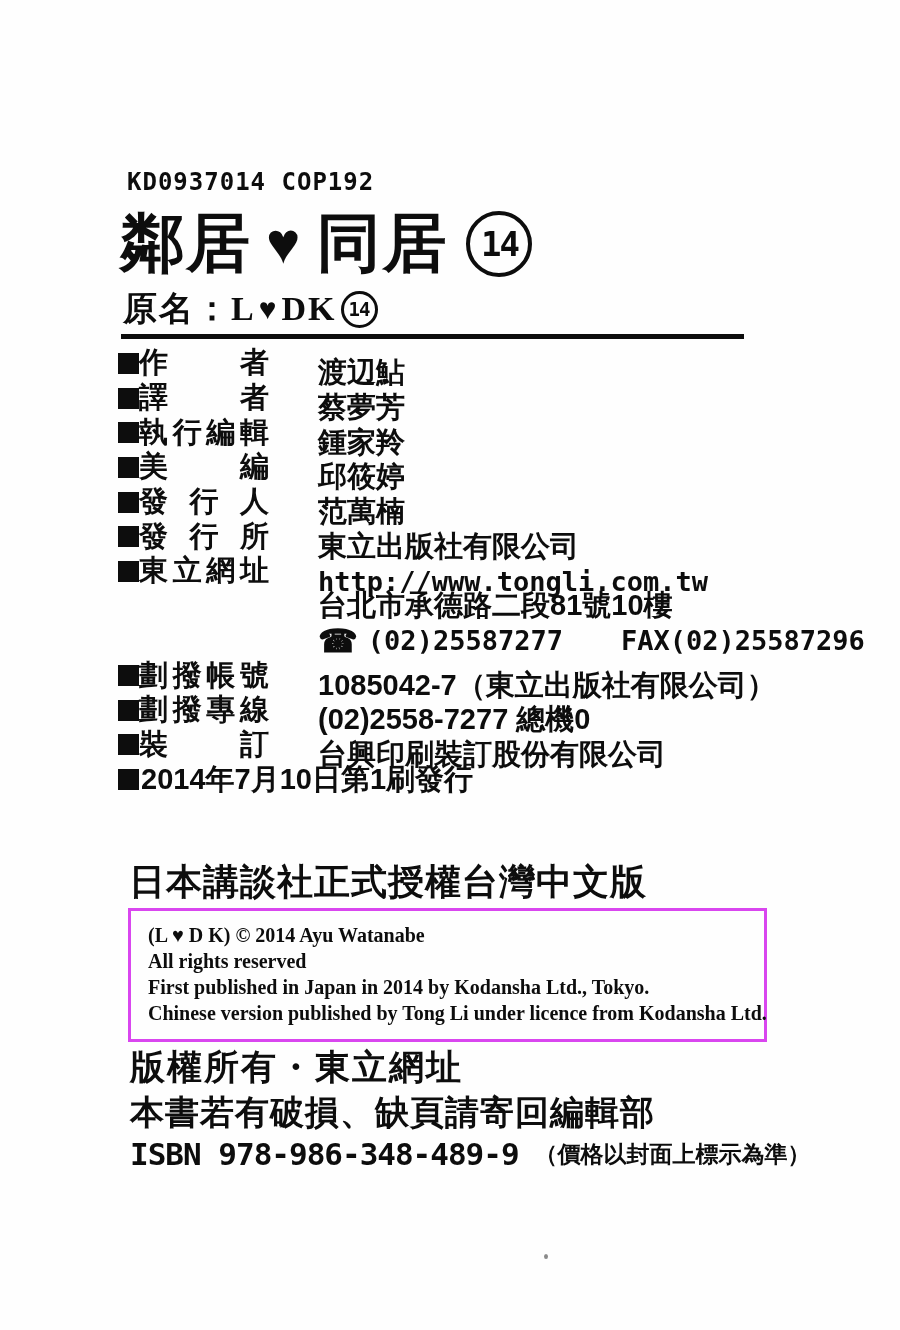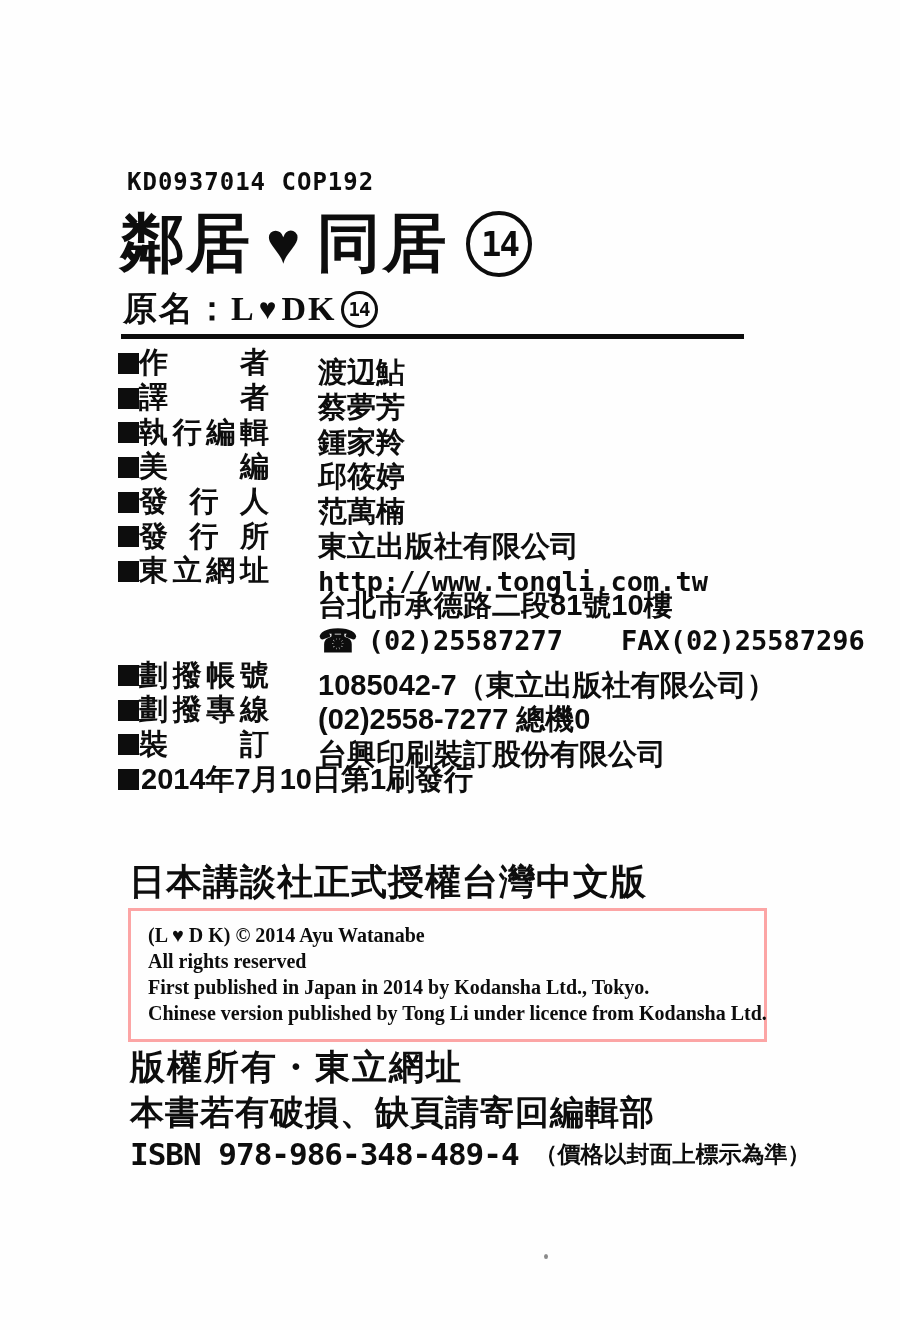--- a/index.html
+++ b/index.html
@@ -126,21 +126,21 @@
     left: 129px; top: 858px;
     font-weight: bold;
     font-size: 36px;
     letter-spacing: 1px;
     white-space: nowrap;
   }
   .lic-box {
     position: absolute;
     left: 128px; top: 908px;
     width: 601px;
-    border: 3px solid #fca5a5;
+    border: 3px solid #d946ef;
     padding: 11px 15px 13px 17px;
     font-family: "Liberation Serif", serif;
     font-weight: bold;
     font-size: 20px;
     line-height: 26px;
   }
   .lic-line { white-space: nowrap; }
   
   .rights-line {
     position: absolute;
@@ -294,19 +294,19 @@
   <div class="lic-box">
     <div class="lic-line">(L ♥ D K) © 2014 Ayu Watanabe</div>
     <div class="lic-line">All rights reserved</div>
     <div class="lic-line">First published in Japan in 2014 by Kodansha Ltd., Tokyo.</div>
     <div class="lic-line">Chinese version published by Tong Li under licence from Kodansha Ltd.</div>
   </div>
 
   <div class="rights-line">版權所有・東立網址</div>
   <div class="damaged-line">本書若有破損、缺頁請寄回編輯部</div>
   <div class="isbn-line">
-    <span class="isbn-text">ISBN 978-986-348-489-4</span>
+    <span class="isbn-text">ISBN 978-986-348-489-9</span>
     <span class="price-note">（價格以封面上標示為準）</span>
   </div>
 
   <div class="scan-speck"></div>
 
 </div>
 
 </body></html>

